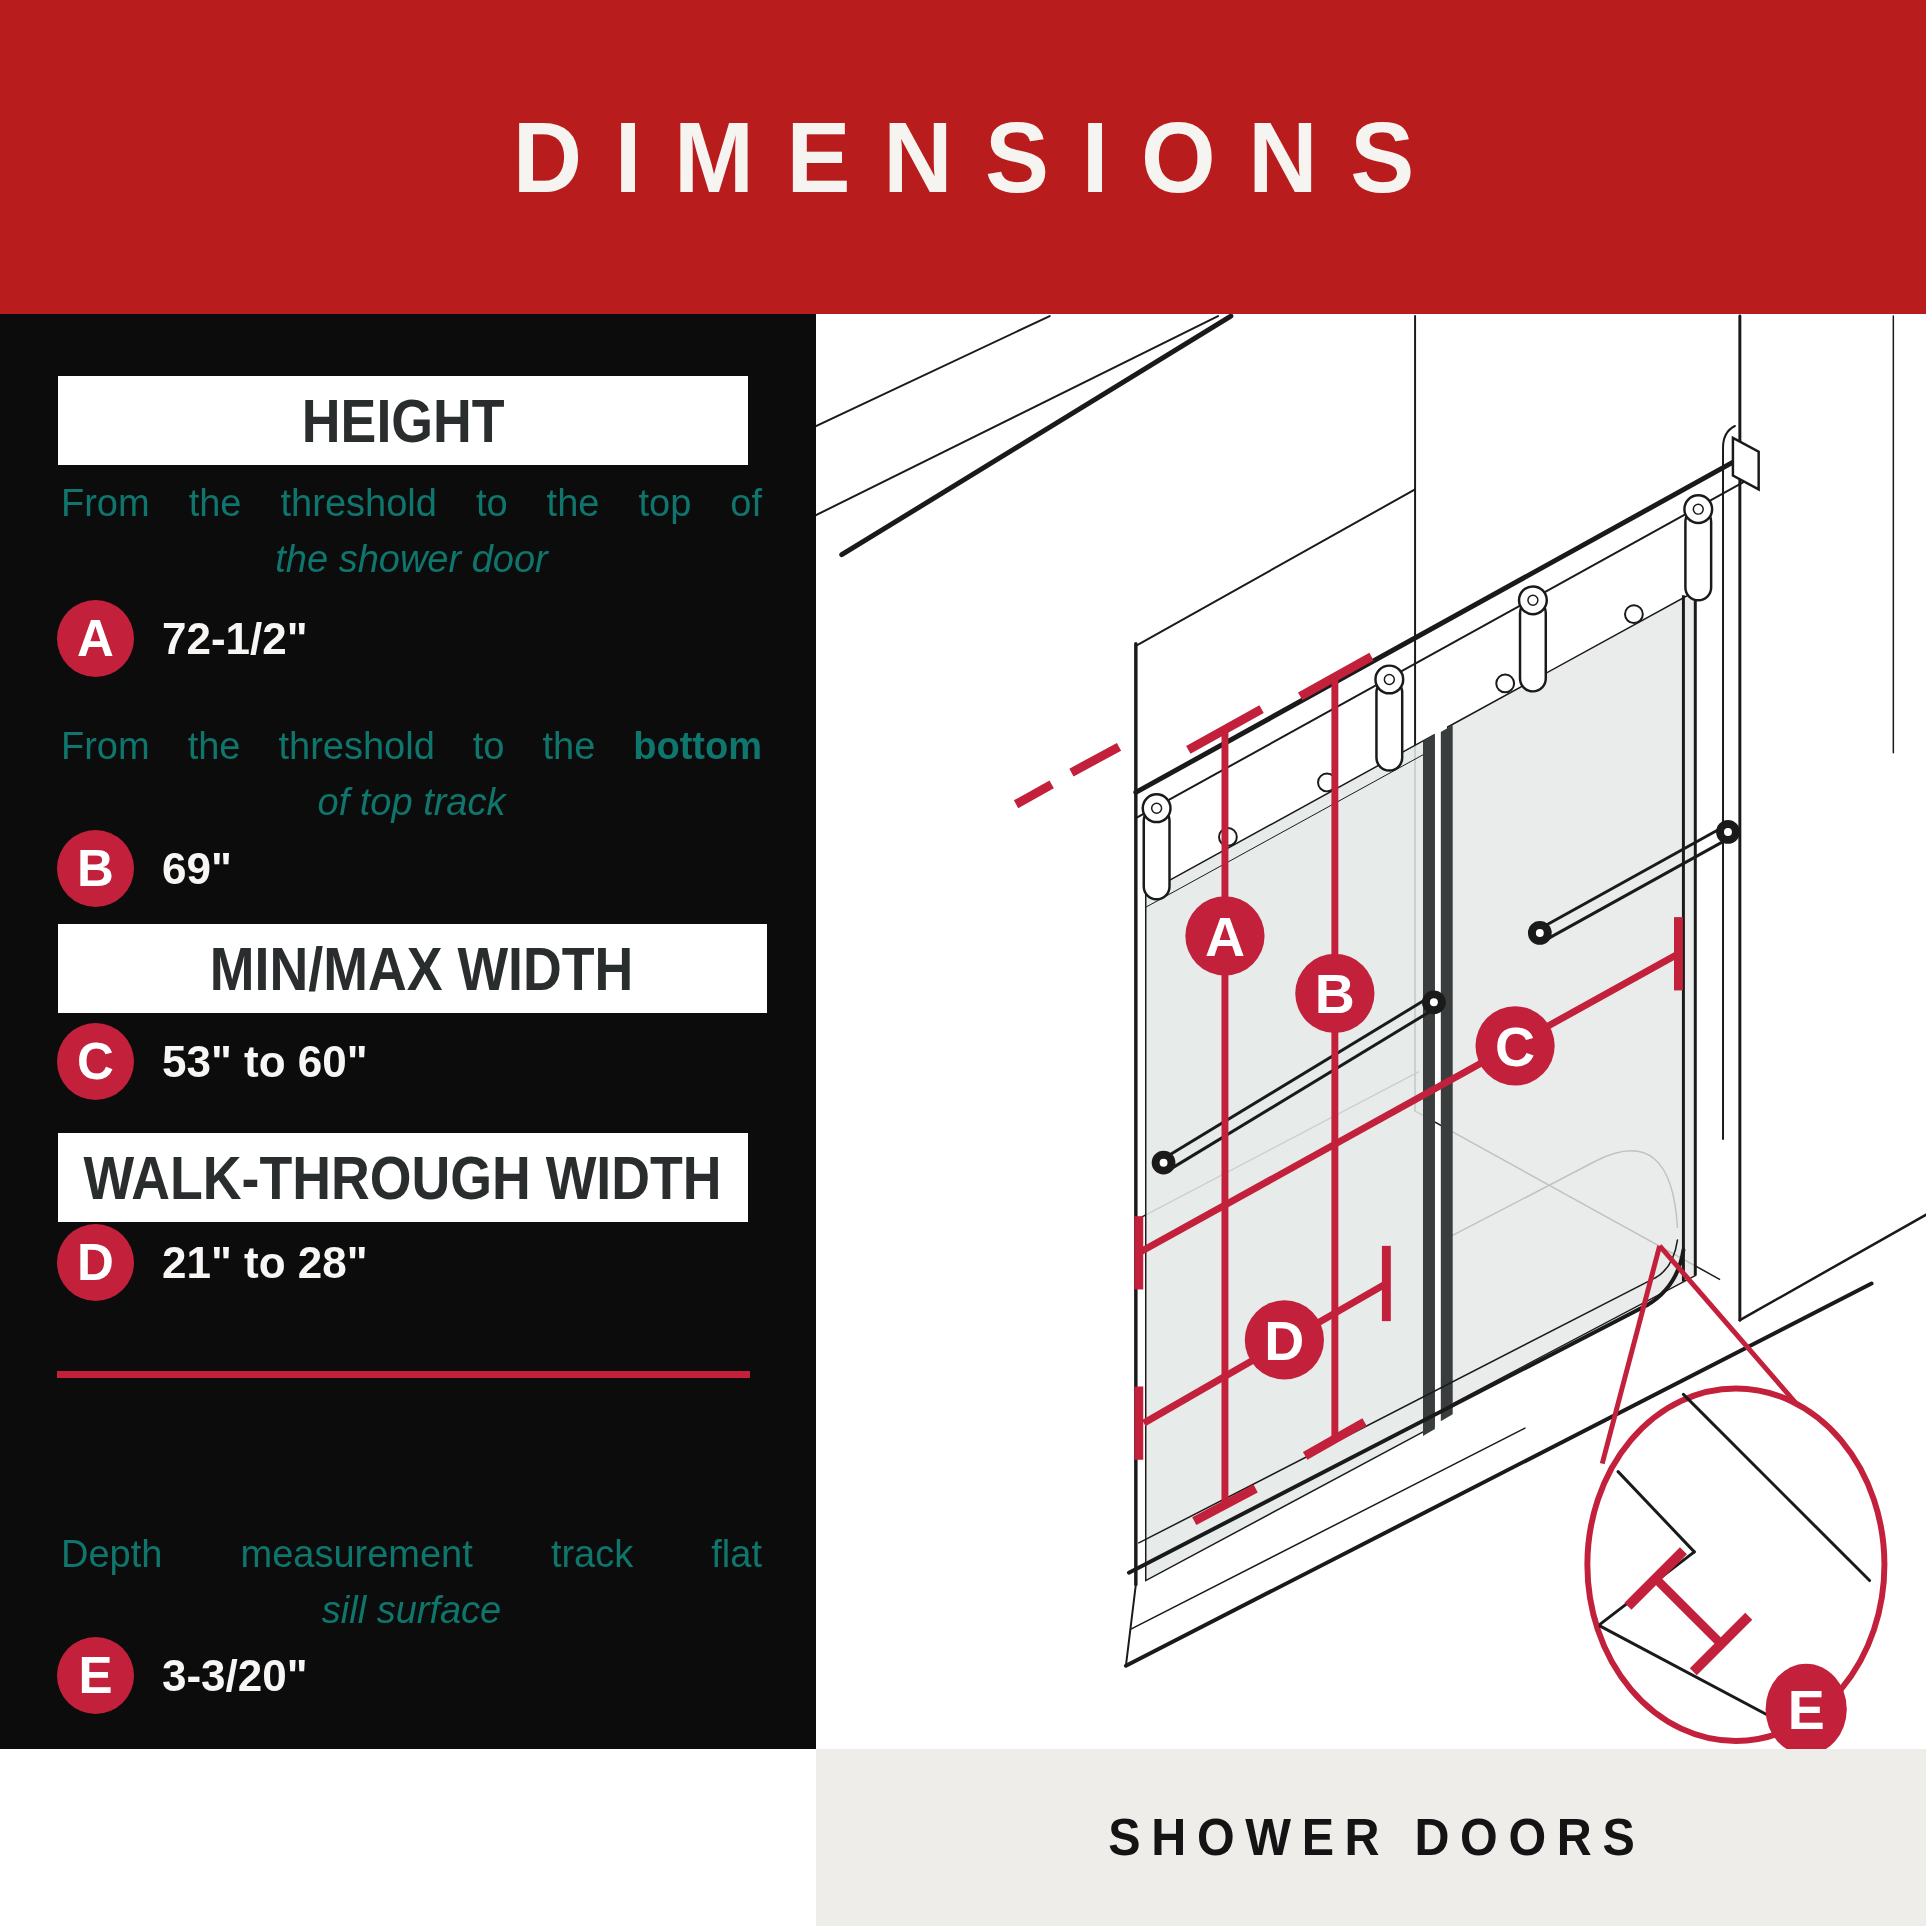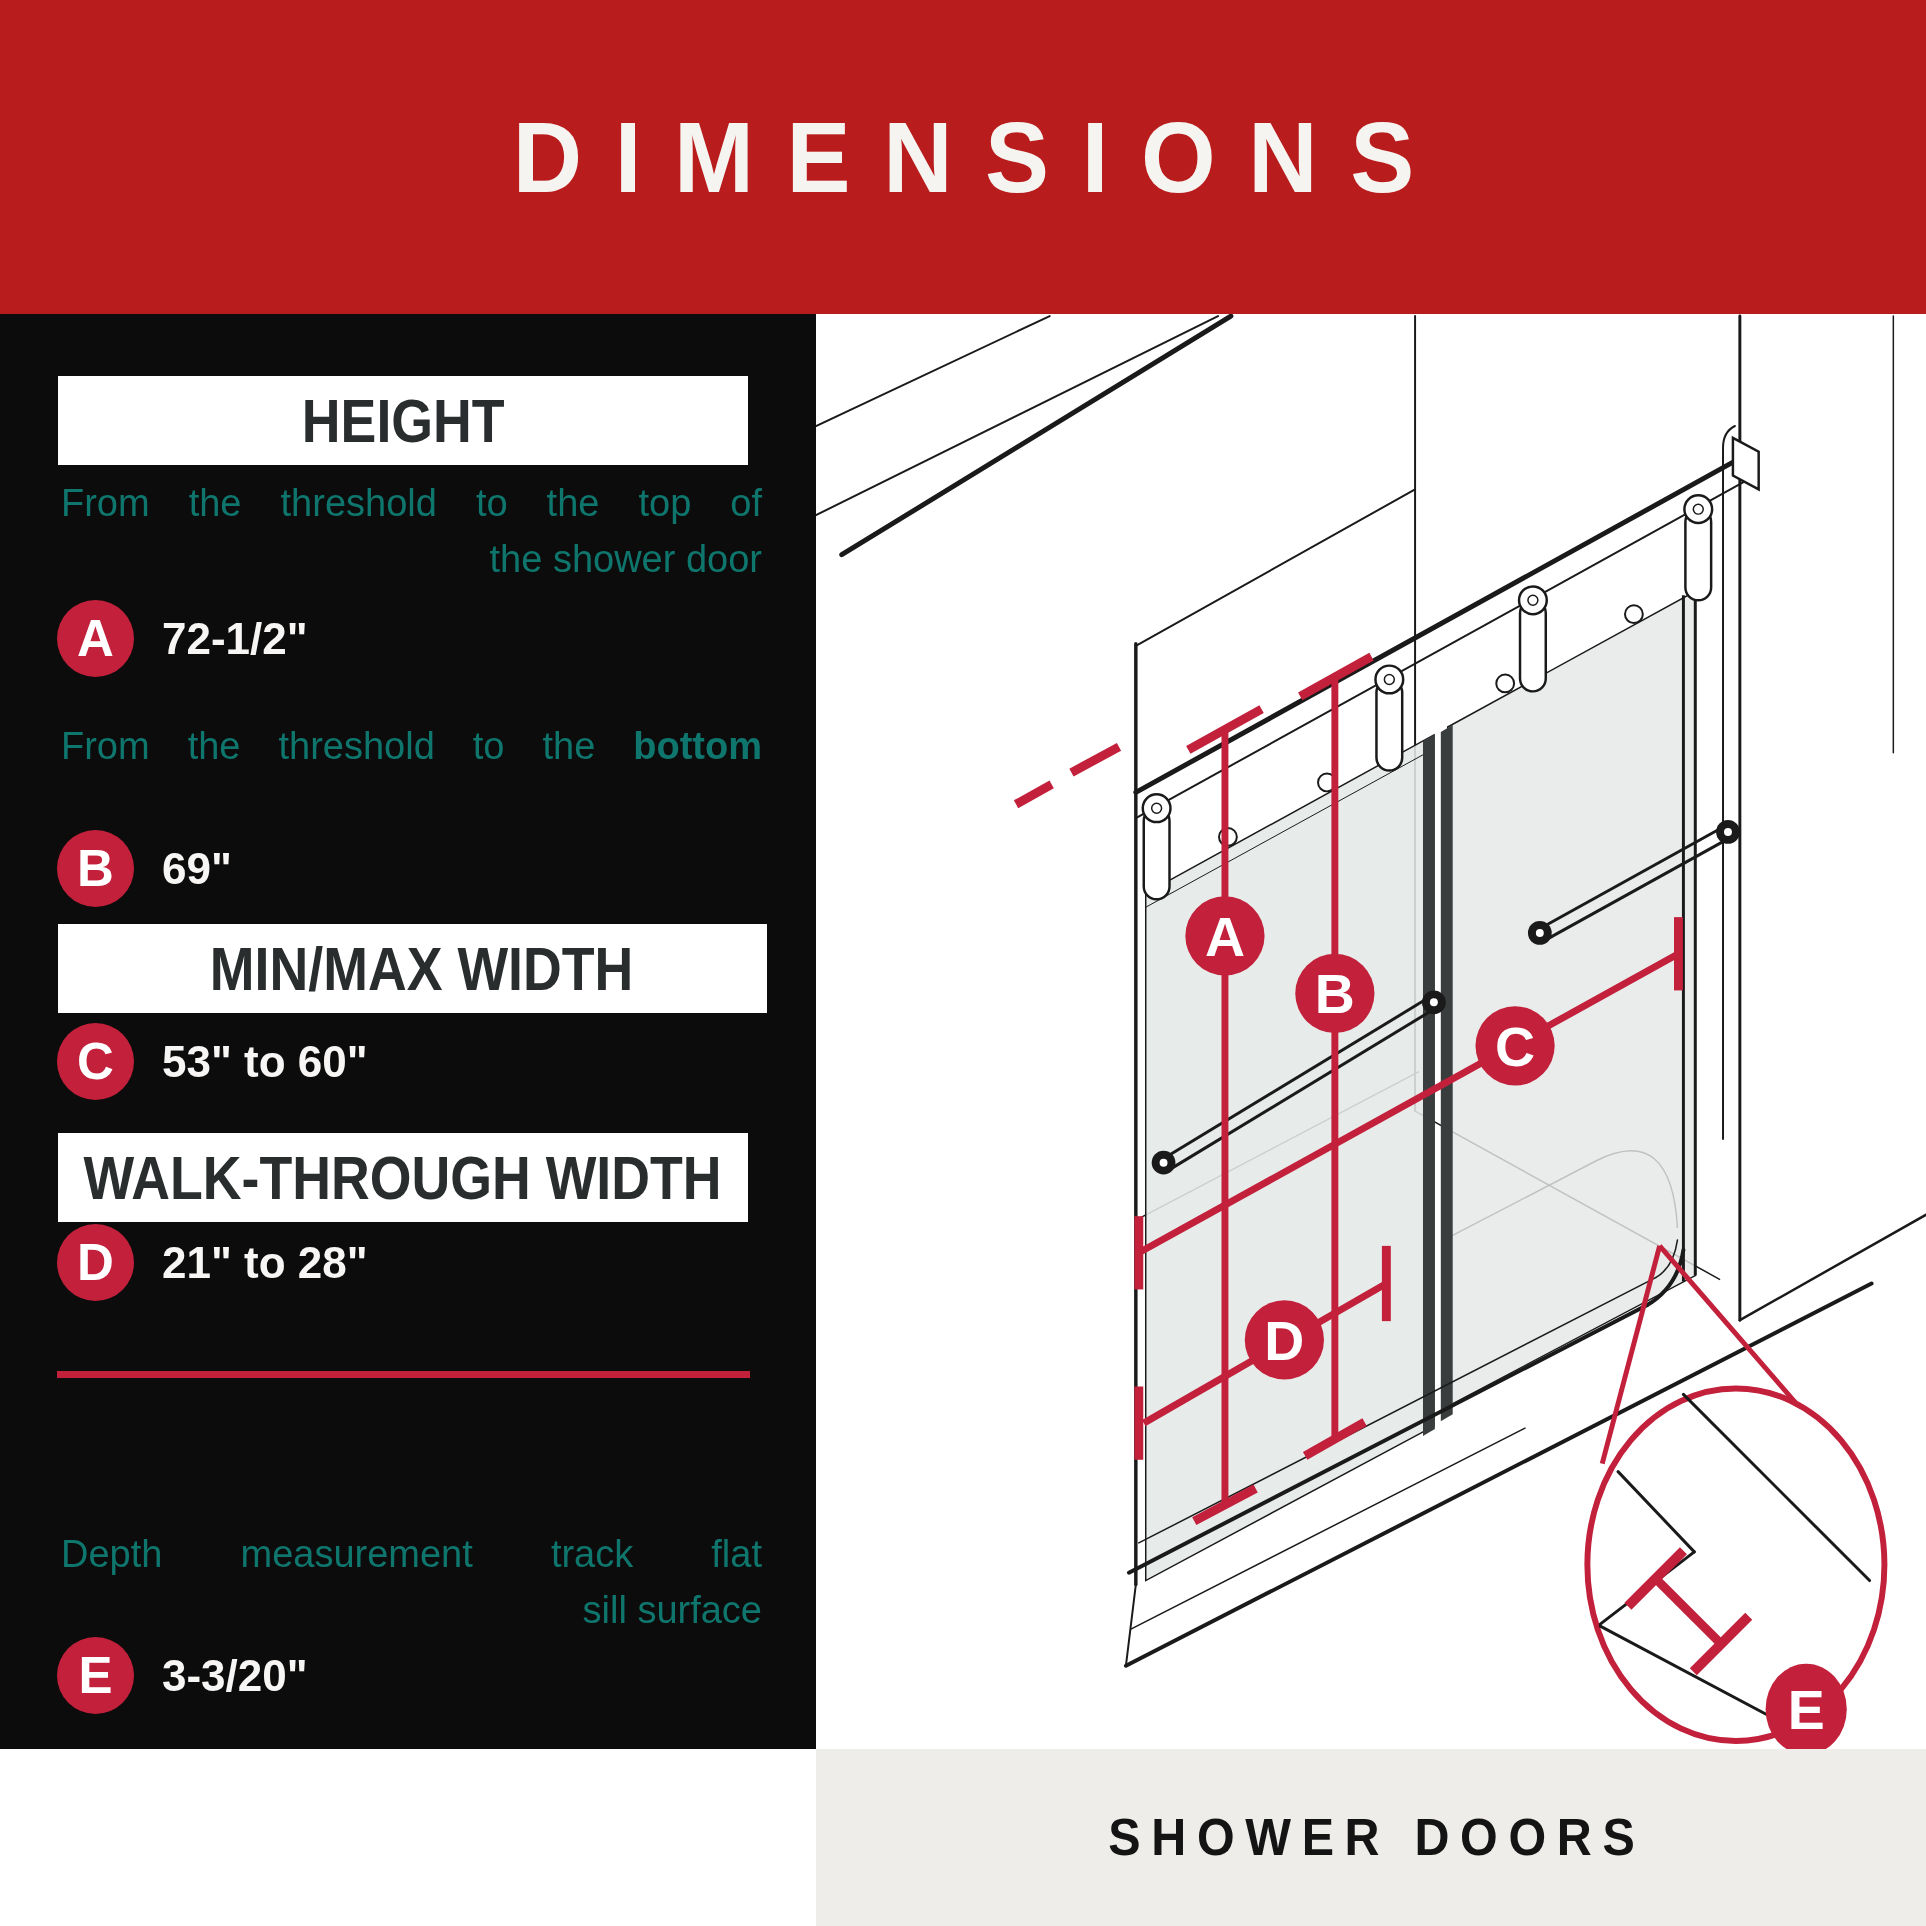--- a/index.html
+++ b/index.html
@@ -15,21 +15,21 @@
 
   
   #leftpanel{position:absolute;left:0;top:314px;width:816px;height:1436px;background:#0C0C0C;}
   .bar{position:absolute;left:58px;width:690px;height:89px;background:#FFFFFF;
        display:flex;align-items:center;justify-content:center;}
   .bar span{color:#292D2E;font-weight:bold;font-size:61px;transform:scaleX(.88);white-space:nowrap;}
   .bar.red{background:#C2203B;left:52px;width:691px;}
   .bar.red span{color:#FFFFFF;transform:scaleX(.84);}
   .para{position:absolute;left:61px;width:701px;color:#0f766e;font-size:38px;line-height:56px;}
   .jline{text-align:justify;text-align-last:justify;white-space:nowrap;}
-  .lline{text-align:right;}
+  .lline{text-align:center;font-style:italic;}
   .row{position:absolute;left:57px;height:77px;display:flex;align-items:center;}
   .badge{width:77px;height:77px;border-radius:50%;background:#C2203B;flex:0 0 77px;
          display:flex;align-items:center;justify-content:center;
          color:#fff;font-weight:bold;font-size:51px;}
   .val{margin-left:28px;color:#F7F6F4;font-weight:bold;font-size:44px;white-space:nowrap;}
   #divider{position:absolute;left:57px;top:1057px;width:693px;height:7px;background:#C2203B;}
 
   
   #bottomleft{position:absolute;left:0;top:1749px;width:816px;height:177px;background:#FFFFFF;}
   #bottomright{position:absolute;left:816px;top:1749px;width:1111px;height:177px;background:#EFEDEA;}
@@ -61,20 +61,21 @@
       <div class="lline">the shower door</div>
     </div>
 
     <div class="row" style="top:286px;">
       <div class="badge">A</div>
       <div class="val">72-1/2"</div>
     </div>
 
     <div class="para" style="top:404px;">
       <div class="jline"><span>From the threshold to the </span><b>bottom</b></div>
+      <div class="lline">of top track</div>
     </div>
 
     <div class="row" style="top:516px;">
       <div class="badge">B</div>
       <div class="val">69"</div>
     </div>
 
     <div class="bar" style="top:610px;padding-left:19px;">
       <span>MIN/MAX WIDTH</span>
     </div>

